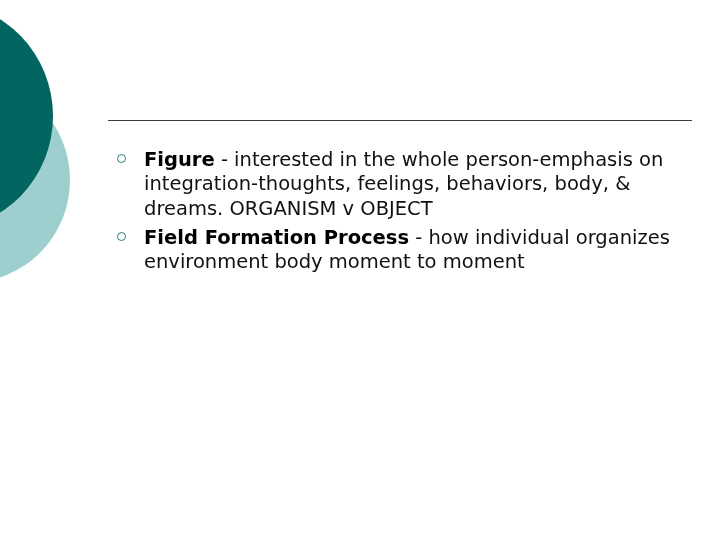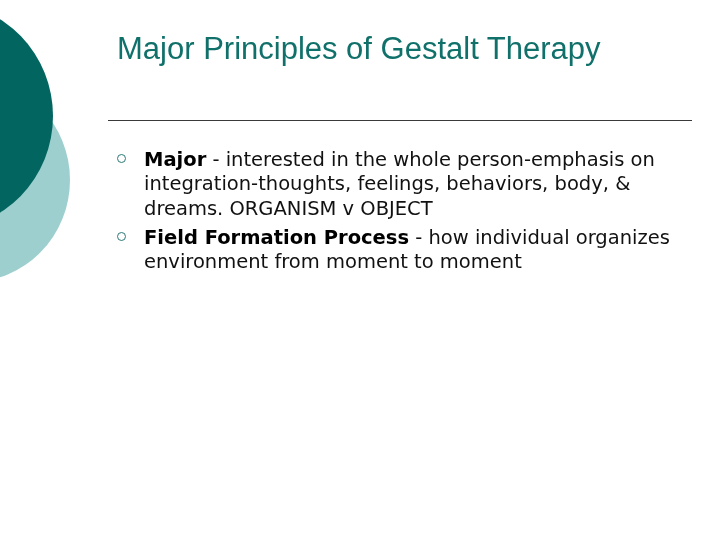--- a/index.html
+++ b/index.html
@@ -88,27 +88,26 @@
       color: #000000;
     }
   </style>
 </head>
 <body>
 
 <div class="slide">
   <div class="circle-light"></div>
   <div class="circle-dark"></div>
 
-  <h1 class="title">Major Principles of Gestalt Therapy</h1>
 
   <div class="rule"></div>
 
   <ul class="bullets">
     <li class="bullet-item">
       <span class="bullet-marker"></span>
-      <span class="term">Major</span><span> - interested in the whole person-emphasis on integration-thoughts, feelings, behaviors, body, &amp; dreams. ORGANISM v OBJECT</span>
+      <span class="term">Figure</span><span> - interested in the whole person-emphasis on integration-thoughts, feelings, behaviors, body, &amp; dreams. ORGANISM v OBJECT</span>
     </li>
     <li class="bullet-item">
       <span class="bullet-marker"></span>
-      <span class="term">Field Formation Process</span><span> - how individual organizes environment from moment to moment</span>
+      <span class="term">Field Formation Process</span><span> - how individual organizes environment body moment to moment</span>
     </li>
   </ul>
 </div>
 
 </body></html>

